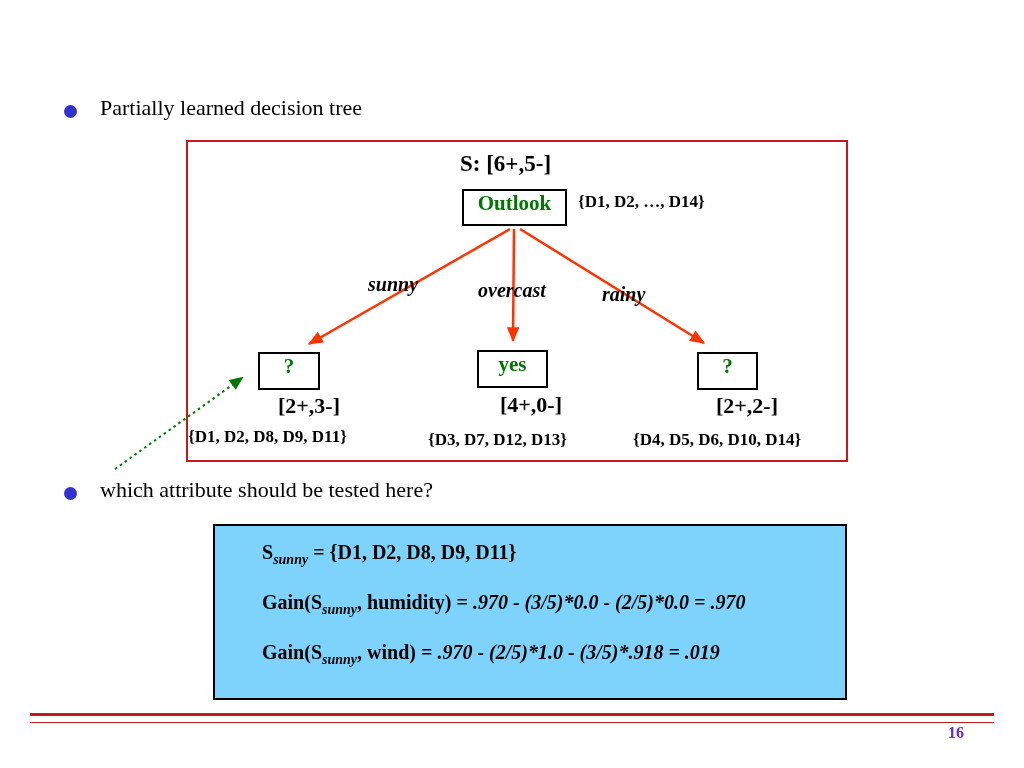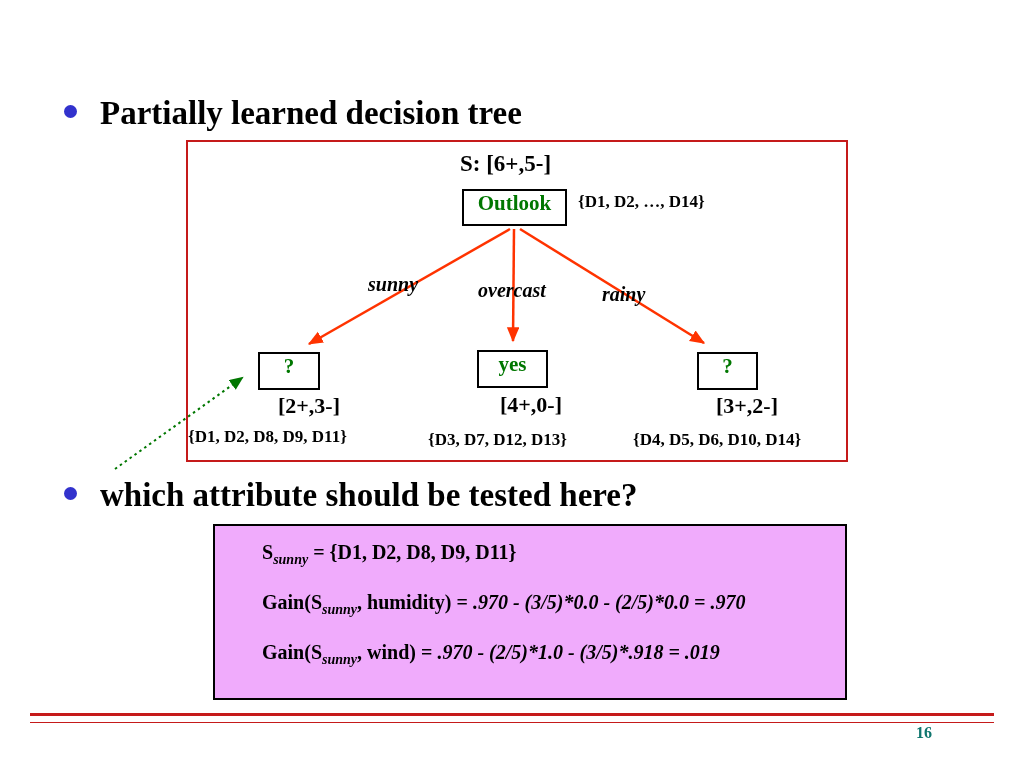--- a/index.html
+++ b/index.html
@@ -12,21 +12,21 @@
     position:absolute; left:64px; top:26px;
     font-family:"Liberation Sans", sans-serif; font-weight:bold;
     font-size:41px; color:#3232cd; white-space:nowrap;
   }
   .bullet-row { position:absolute; display:flex; align-items:flex-start; }
   .bullet-row .dot {
     width:13px; height:13px; border-radius:50%; background:#3232cd;
     margin-top:10px; flex:0 0 13px;
   }
   .bullet-row .btext {
-    margin-left:23px; font-size:33px; font-weight:bold; color:#000;
+    margin-left:23px; font-size:22px; font-weight:normal; color:#000;
     white-space:nowrap;
   }
   .b1 { left:64px; top:95px; }
   .b2 { left:64px; top:477px; }
 
   .tree-box {
     position:absolute; left:186px; top:140px; width:662px; height:322px;
     border:2px solid #c51a1a; background:transparent;
   }
   .root-stats {
@@ -69,39 +69,39 @@
   .set-middle { left:428px; top:430px; }
   .set-right  { left:633px; top:430px; }
 
   .overlay {
     position:absolute; left:0; top:0; width:1024px; height:768px;
     pointer-events:none;
   }
 
   .gain-box {
     position:absolute; left:213px; top:524px; width:634px; height:176px;
-    background:#f0abfc; border:2px solid #000; padding:13px 8px 0 47px;
+    background:#7dd3fc; border:2px solid #000; padding:13px 8px 0 47px;
   }
   .gain-line {
     font-size:20px; font-weight:bold; color:#000; line-height:26px;
     margin-bottom:16px; white-space:nowrap;
   }
   .gain-line sub { font-style:italic; font-size:14px; }
   .g-formula { font-size:20px;font-style:italic; }
 
   .rule-thick {
     position:absolute; left:30px; top:713px; width:964px; height:0;
     border-top:3px solid #c51a1a;
   }
   .rule-thin {
     position:absolute; left:30px; top:722px; width:964px; height:0;
     border-top:1px solid #c51a1a;
   }
   .page-num {
-    position:absolute; left:916px; top:724px; color:#0f766e;
+    position:absolute; left:948px; top:724px; color:#6d28d9;
     font-size:16px; font-weight:bold;
   }
 </style>
 </head>
 <body>
 
 <div class="slide">
 
 
   <div class="bullet-row b1">
@@ -143,21 +143,21 @@
   </div>
   <div class="node-box node-middle">
     <span>yes</span>
   </div>
   <div class="node-box node-right">
     <span>?</span>
   </div>
 
   <div class="stats-label stats-left">[2+,3-]</div>
   <div class="stats-label stats-middle">[4+,0-]</div>
-  <div class="stats-label stats-right">[3+,2-]</div>
+  <div class="stats-label stats-right">[2+,2-]</div>
 
   <div class="set-label set-left">{D1, D2, D8, D9, D11}</div>
   <div class="set-label set-middle">{D3, D7, D12, D13}</div>
   <div class="set-label set-right">{D4, D5, D6, D10, D14}</div>
 
   <div class="bullet-row b2">
     <span class="dot"></span>
     <span class="btext">which attribute should be tested here?</span>
   </div>
 

